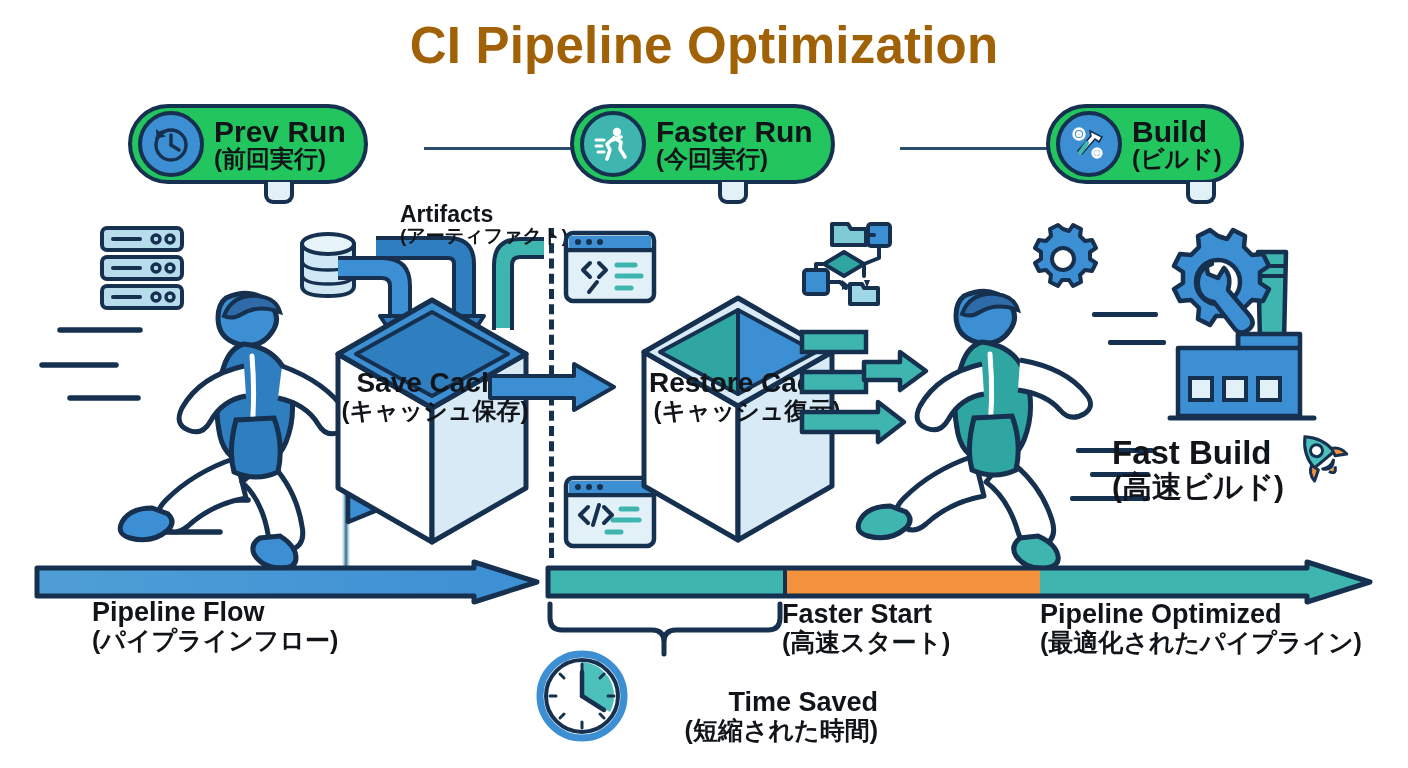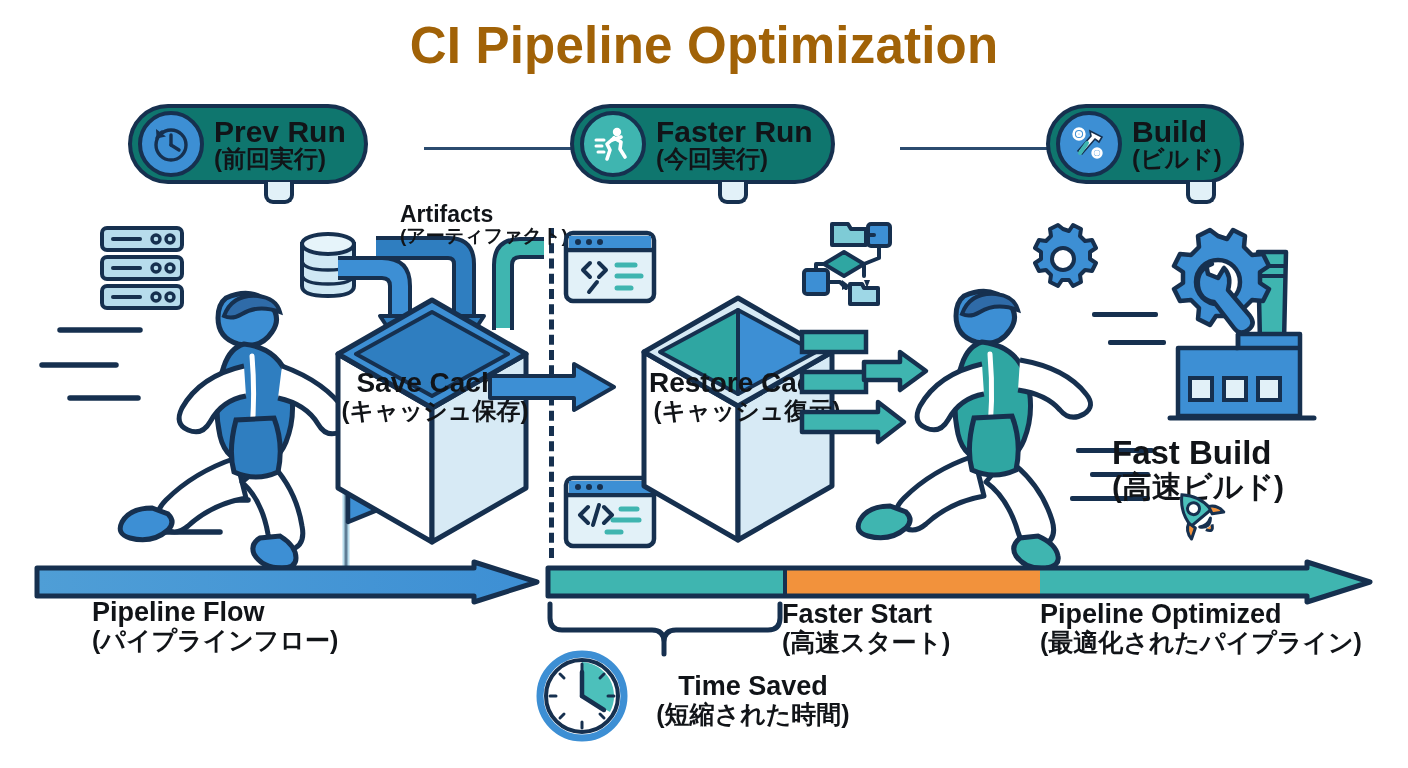--- a/index.html
+++ b/index.html
@@ -14,21 +14,21 @@
 
   
   #title{
     left:0;top:16px;width:1408px;text-align:center;
     font-size:51px;font-weight:bold;color:#a16207;letter-spacing:.2px;
   }
 
   
   .pill{
     display:flex;align-items:center;gap:10px;
-    background:#0f766e;border:4px solid #16304f;border-radius:44px;
+    background:#22c55e;border:4px solid #16304f;border-radius:44px;
     height:80px;box-sizing:border-box;padding:0 18px 0 6px;
   }
   .pill .picon{
     width:66px;height:66px;border-radius:50%;
     border:4px solid #16304f;box-sizing:border-box;
     display:flex;align-items:center;justify-content:center;flex:0 0 auto;
   }
   .pill .ptext{line-height:1.04;text-align:left;white-space:nowrap;}
   .pill .pen{font-size:30px;font-weight:bold;color:#111418;}
   .pill .pjp{font-size:24px;font-weight:bold;color:#111418;}
@@ -410,21 +410,21 @@
     </svg>
   </div>
 
   <div class="abs sline" style="left:1092px;top:312px;width:66px;"></div>
   <div class="abs sline" style="left:1108px;top:340px;width:58px;"></div>
   <div class="abs sline" style="left:1076px;top:448px;width:78px;"></div>
   <div class="abs sline" style="left:1090px;top:472px;width:60px;"></div>
   <div class="abs sline" style="left:1070px;top:496px;width:80px;"></div>
 
   <div class="abs" style="left:1112px;top:436px;">
-    <div style="display:flex;align-items:center;gap:8px;flex-direction:column;">
+    <div style="display:flex;align-items:center;gap:8px;">
       <div class="lbl lbl-fast" style="text-align:left;">
         <div class="en">Fast Build</div>
         <div class="jp">(高速ビルド)</div>
       </div>
       <div style="margin-top:-26px;">
         <svg width="58" height="58" viewBox="0 0 58 58">
           <g transform="rotate(-40 29 29)">
             <path d="M29 4 q13 12 13 30 l-26 0 q0 -18 13 -30Z" fill="#4cc0bb" stroke="#16304f" stroke-width="3"></path>
             <path d="M16 30 q-8 4 -8 14 l10 -6Z" fill="#f2923c" stroke="#16304f" stroke-width="3" stroke-linejoin="round"></path>
             <path d="M42 30 q8 4 8 14 l-10 -6Z" fill="#f2923c" stroke="#16304f" stroke-width="3" stroke-linejoin="round"></path>
@@ -500,18 +500,18 @@
           <path d="M72 46 L78 46"></path>
         <path d="M24 24 L28 28"></path>
           <path d="M64 64 L68 68"></path>
         <path d="M68 24 L64 28"></path>
           <path d="M28 64 L24 68"></path>
       </g>
       <path d="M46 46 L46 22" stroke="#16304f" stroke-width="4.5" stroke-linecap="round"></path>
       <path d="M46 46 L68 60" stroke="#16304f" stroke-width="4.5" stroke-linecap="round"></path>
     </svg>
   </div>
-  <div class="abs lbl lbl-time" style="left:628px;top:672px;width:250px;text-align:center;">
+  <div class="abs lbl lbl-time" style="left:628px;top:688px;width:250px;text-align:right;">
     <div class="en">Time Saved</div>
     <div class="jp">(短縮された時間)</div>
   </div>
 
 </div>
 
 </body></html>

